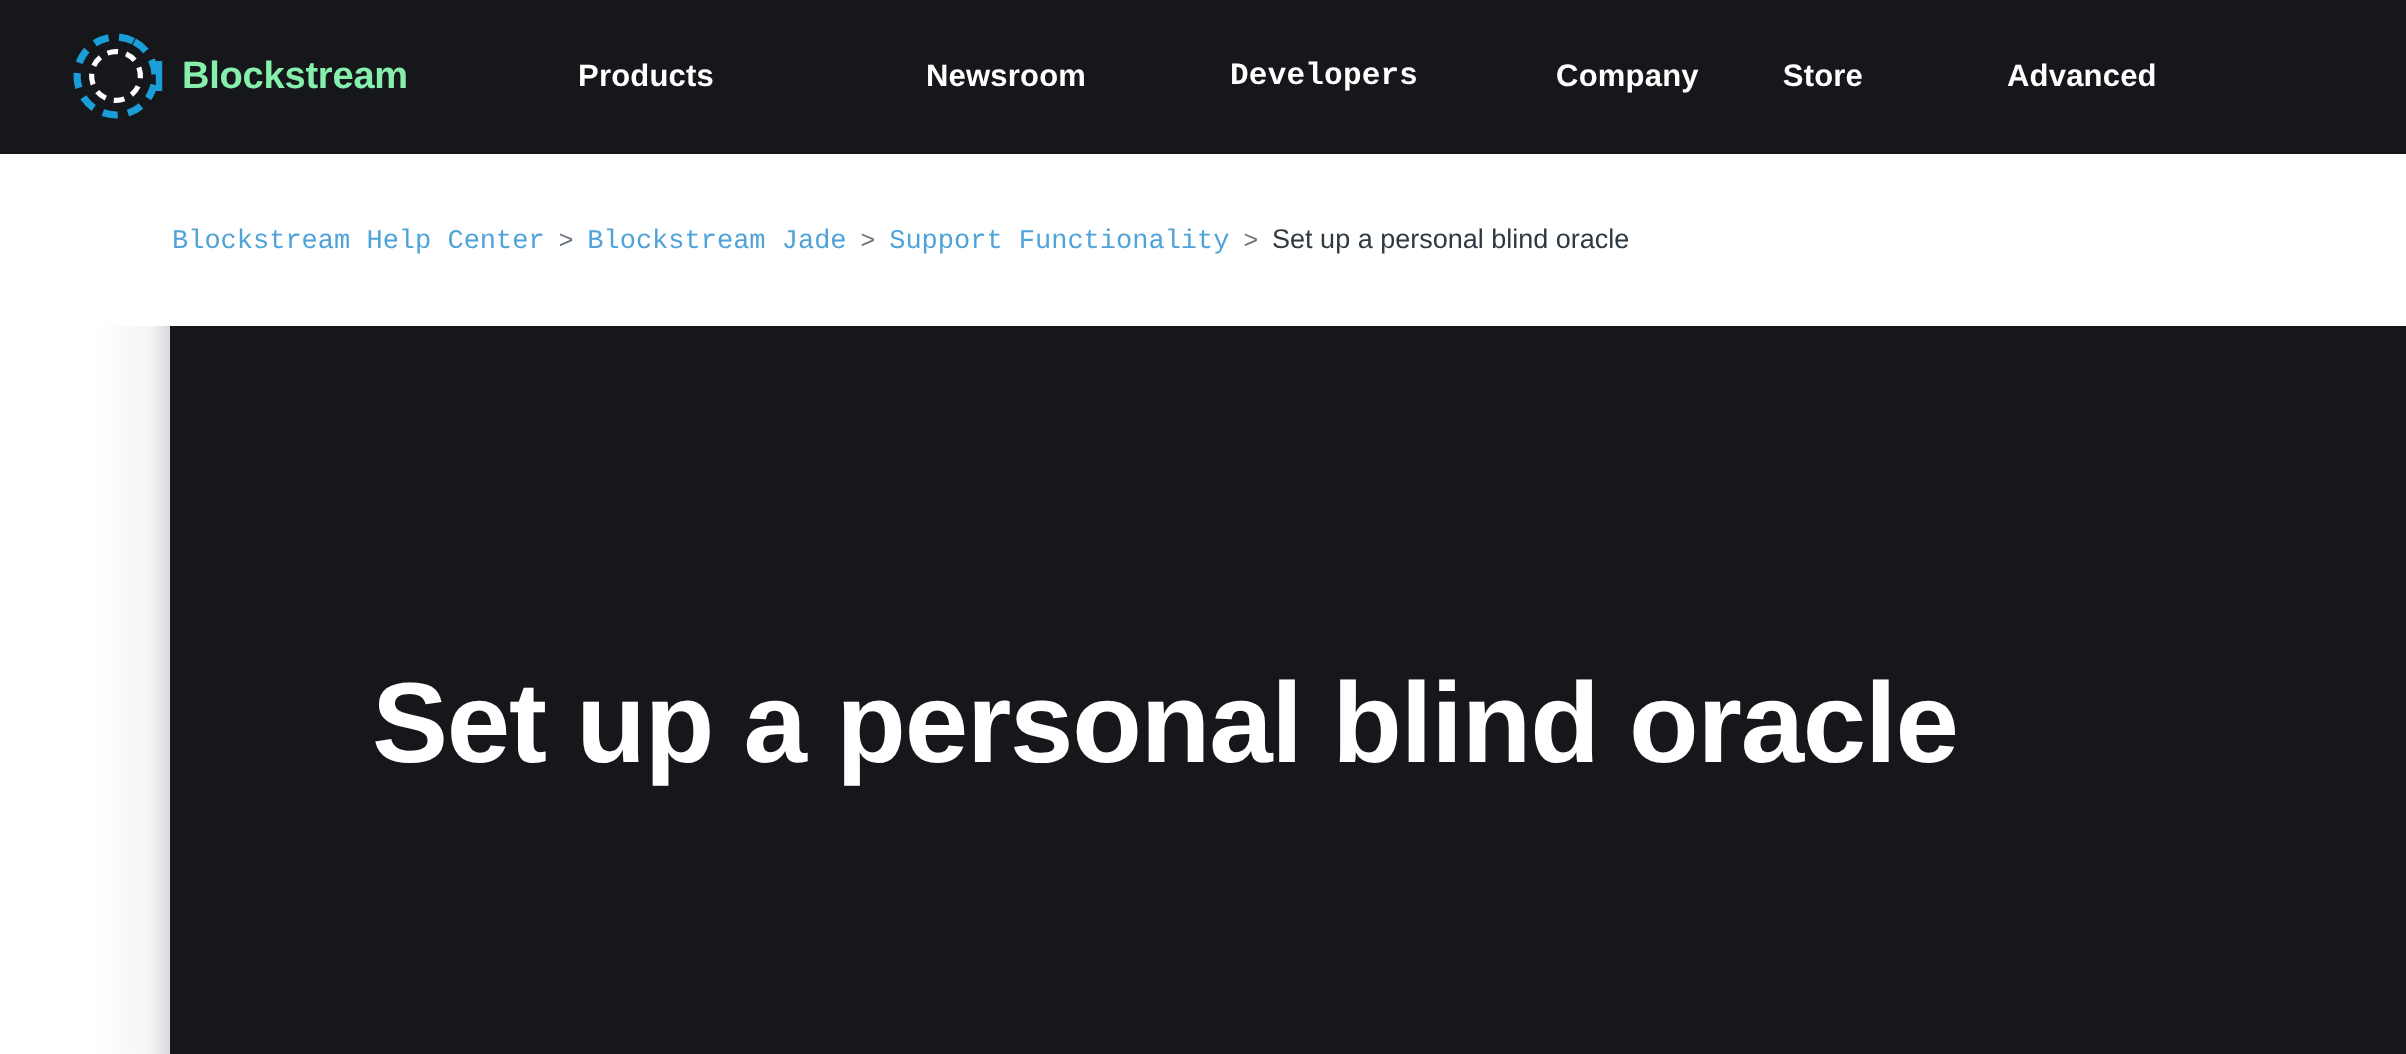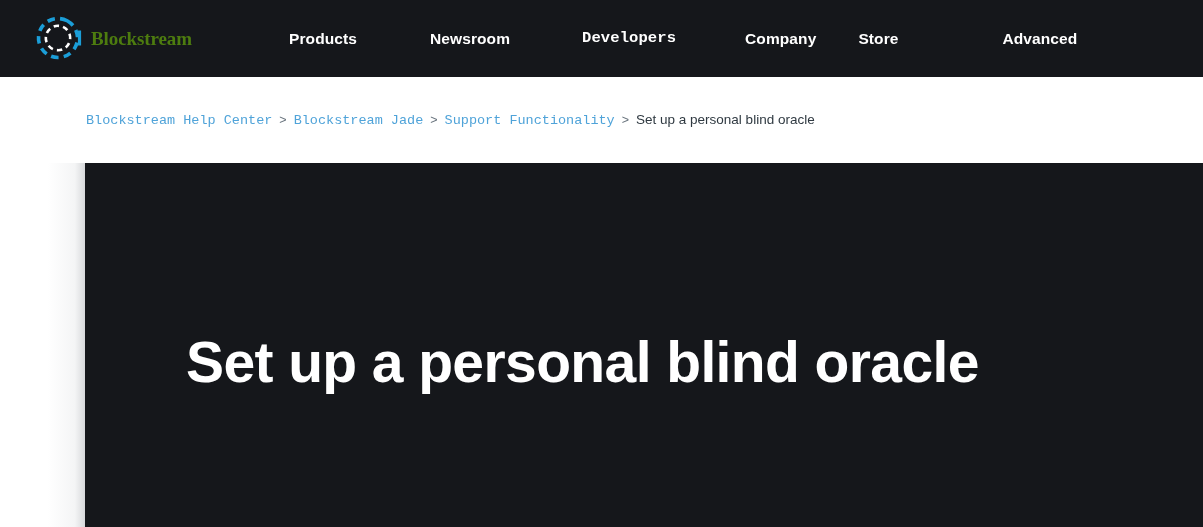--- a/index.html
+++ b/index.html
@@ -46,27 +46,27 @@
   }
 
   .brand-mark {
     width: 50px;
     height: 52px;
     display: block;
     flex: 0 0 auto;
   }
 
   .brand-word {
-    color: #4d7c0f;
+    color: #86efac;
     font-size: 19px;
     font-weight: bold;
     letter-spacing: -0.1px;
     line-height: 1;
     white-space: nowrap;
-    font-family: Liberation Serif, serif;
+    font-family: Liberation Sans, sans-serif;
   }
 
   .main-nav {
     position: absolute;
     left: 289px;
     top: 0;
     height: 77px;
     display: flex;
     align-items: center;
   }
@@ -76,25 +76,25 @@
     font-size: 15.5px;
     font-weight: bold;
     text-decoration: none;
     white-space: nowrap;
     line-height: 1;
     letter-spacing: 0.1px;
     display: inline-block;
     cursor: pointer;
   }
 
-  .nav-gap-1 { margin-right: 73px; }   
+  .nav-gap-1 { margin-right: 106px; }   
   .nav-gap-2 { margin-right: 72px; }   
   .nav-gap-3 { margin-right: 69px; font-family: Liberation Mono, monospace; }   
   .nav-gap-4 { margin-right: 42px; }   
-  .nav-gap-5 { margin-right: 104px; }   
+  .nav-gap-5 { margin-right: 72px; }   
 
   
   .breadcrumb {
     position: absolute;
     left: 86px;
     top: 112px;
     display: flex;
     align-items: baseline;
     font-size: 13.5px;
     line-height: 16px;

